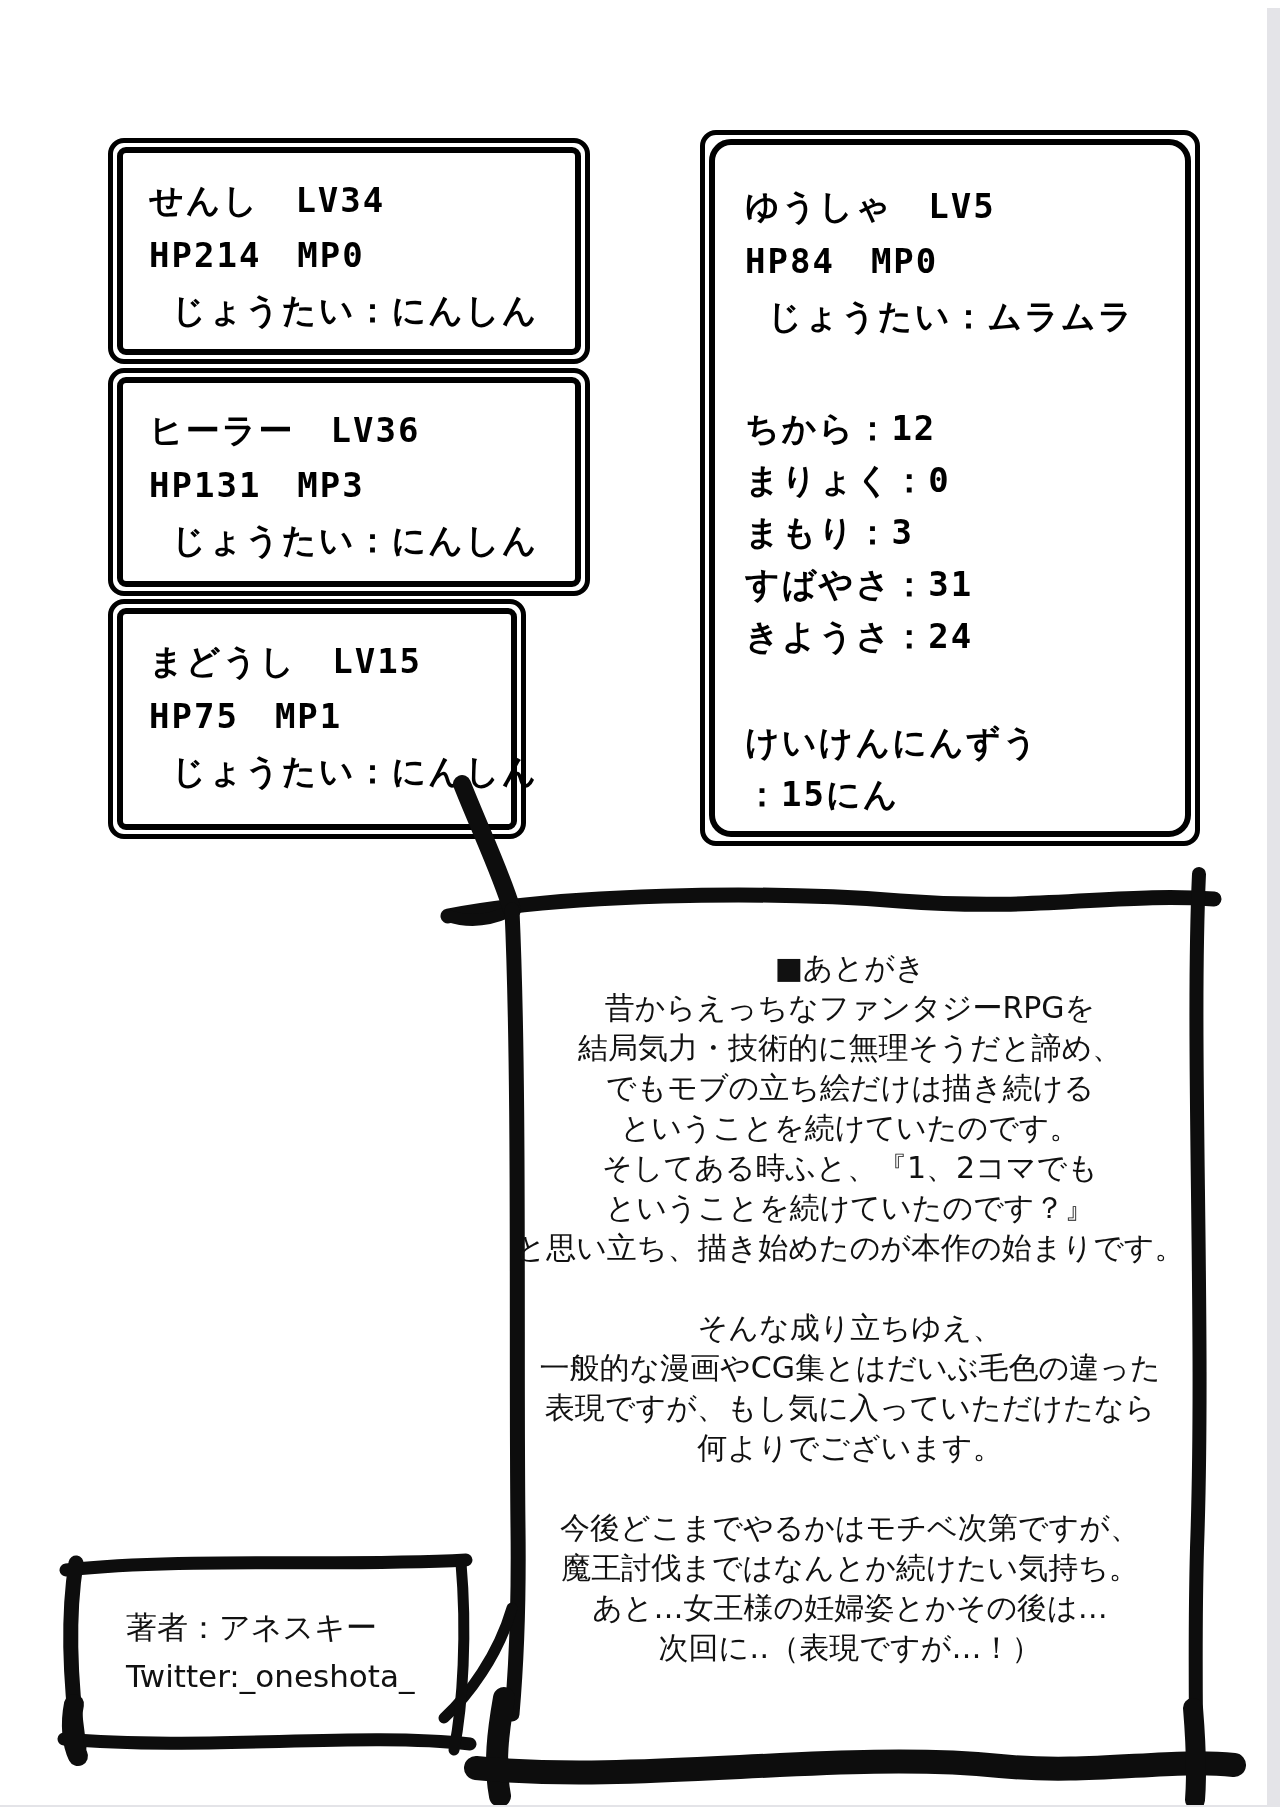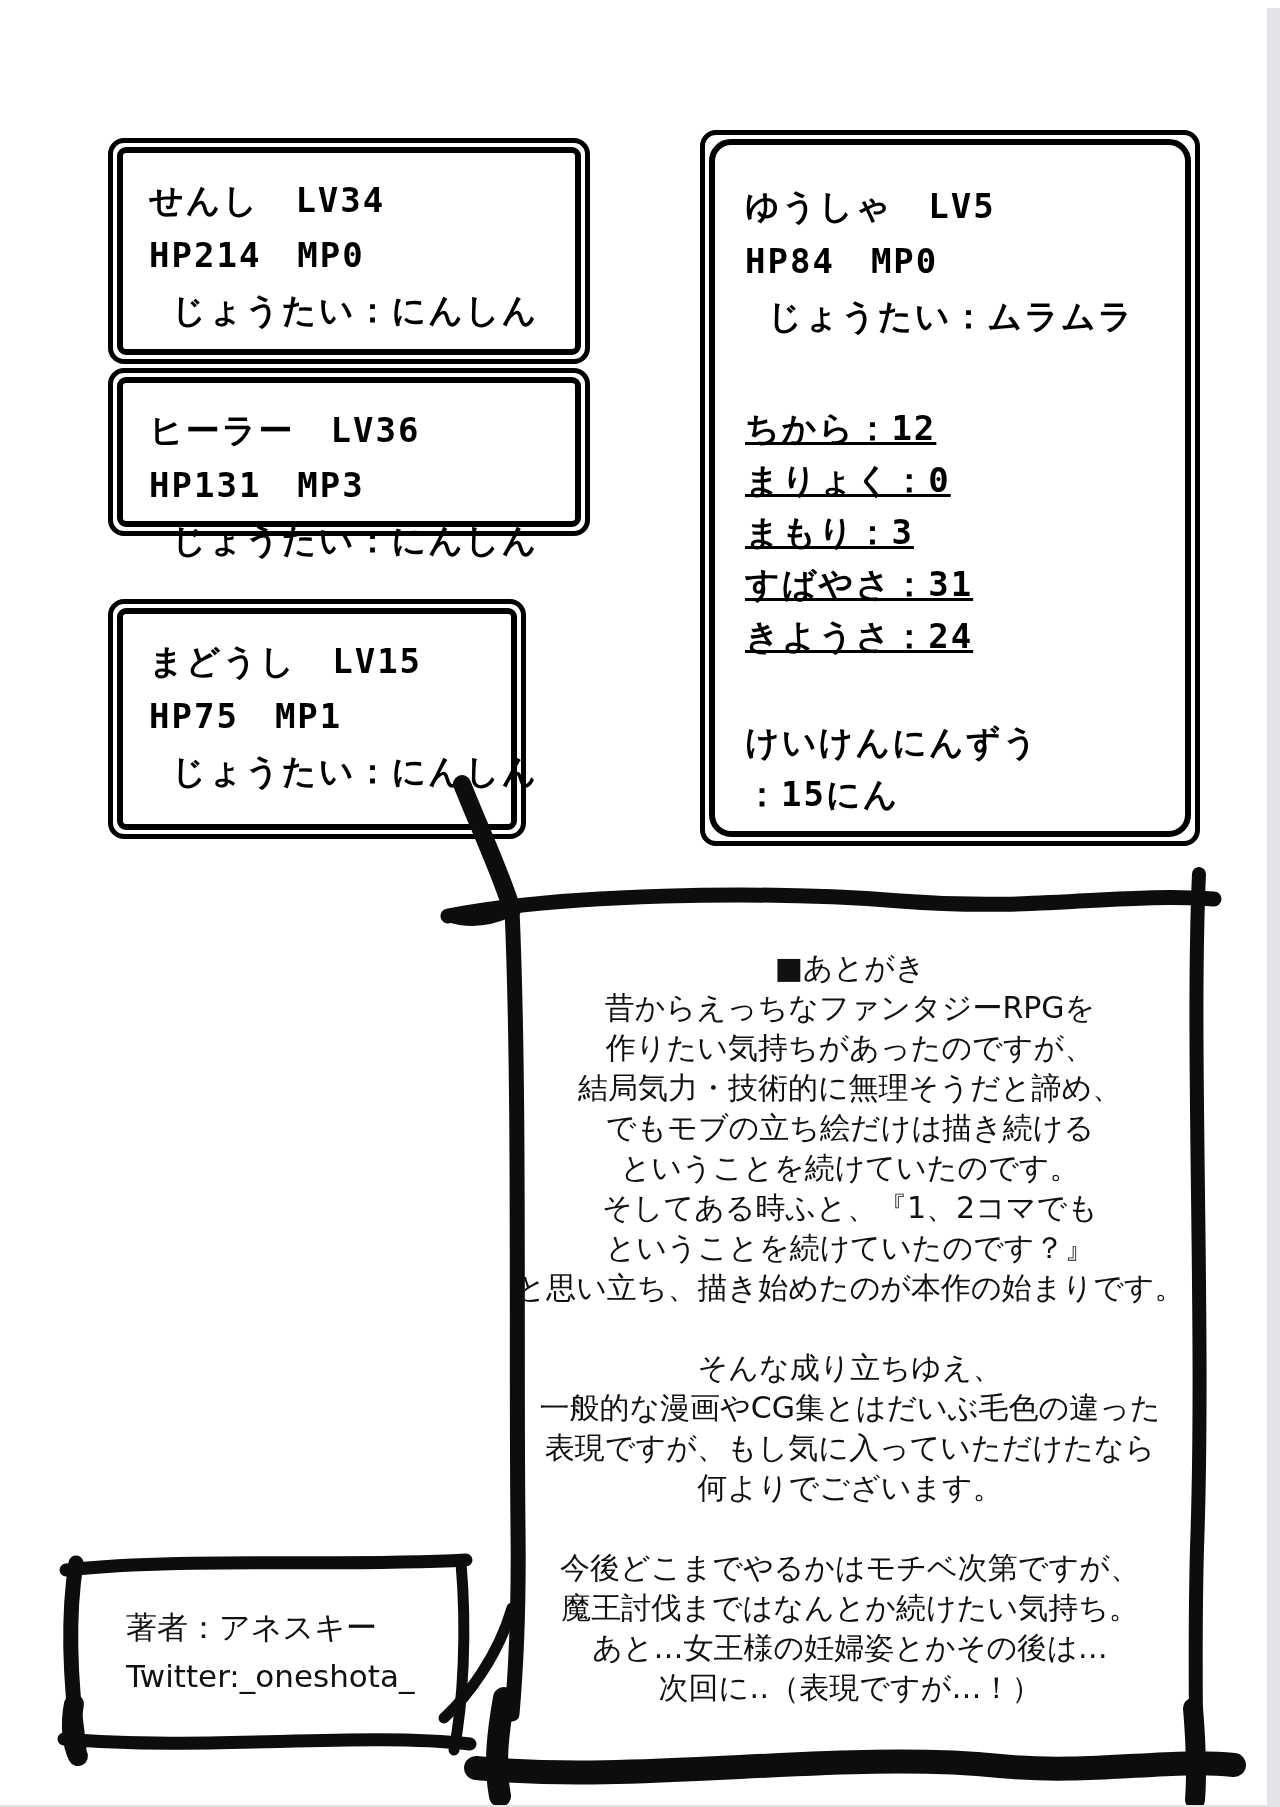--- a/index.html
+++ b/index.html
@@ -11,26 +11,26 @@
   .edge-bottom{position:absolute;left:0;bottom:0;width:1280px;height:10px;background:#e4e4e8;}
 
   
   .rpg-window{position:absolute;background:#fff;border:5px solid #000;border-radius:16px;padding:4px;box-sizing:border-box;}
   .rpg-inner{width:100%;height:100%;border:6px solid #000;border-radius:9px;box-sizing:border-box;}
   .rpg-line{font-family:"DejaVu Sans Mono",monospace;font-weight:bold;color:#000;
             font-size:34px;line-height:55px;letter-spacing:2px;white-space:pre;}
   .party .rpg-inner{padding:20px 6px 0 26px;}
   .hero .rpg-inner{padding:34px 6px 0 30px;border-radius:22px;}
   .hero-stats{margin-top:58px;}
-  .hero-stats .rpg-line{line-height:52px;text-decoration:underline;}
+  .hero-stats .rpg-line{line-height:52px;}
   .hero-exp{margin-top:54px;}
   .hero-exp .rpg-line{line-height:52px;}
 
   #win-warrior{left:108px;top:130px;width:482px;height:226px;}
-  #win-healer {left:108px;top:360px;width:482px;height:168px;}
+  #win-healer {left:108px;top:360px;width:482px;height:228px;}
   #win-mage   {left:108px;top:591px;width:418px;height:240px;}
   #win-hero   {left:700px;top:122px;width:500px;height:716px;}
 
   
   .afterword-text{position:absolute;left:505px;top:940px;width:690px;text-align:center;}
   .aw-line{height:40px;line-height:40px;font-size:30px;white-space:pre;color:#111;}
 
   
   .author-text{position:absolute;left:126px;top:1595px;}
   .author-line{height:49px;line-height:49px;font-size:31px;white-space:pre;color:#111;}
@@ -104,21 +104,20 @@
       <path d="M76,1555 C67,1612 70,1674 79,1740" stroke-width="15"></path>
       <path d="M64,1731 C200,1743 360,1724 470,1736" stroke-width="13"></path>
       <path d="M461,1555 C467,1624 463,1696 454,1742" stroke-width="11"></path>
       <path d="M74,1696 C70,1716 72,1736 78,1748" stroke-width="20"></path>
     </g>
   </svg>
 
   <div class="afterword-text">
     <div class="aw-line">■あとがき</div>
     <div class="aw-line">昔からえっちなファンタジーRPGを</div>
-    <div class="aw-line">作りたい気持ちがあったのですが、</div>
     <div class="aw-line">結局気力・技術的に無理そうだと諦め、</div>
     <div class="aw-line">でもモブの立ち絵だけは描き続ける</div>
     <div class="aw-line">ということを続けていたのです。</div>
     <div class="aw-line">そしてある時ふと、『1、2コマでも</div>
     <div class="aw-line">ということを続けていたのです？』</div>
     <div class="aw-line">と思い立ち、描き始めたのが本作の始まりです。</div>
     <div class="aw-line"></div>
     <div class="aw-line">そんな成り立ちゆえ、</div>
     <div class="aw-line">一般的な漫画やCG集とはだいぶ毛色の違った</div>
     <div class="aw-line">表現ですが、もし気に入っていただけたなら</div>

